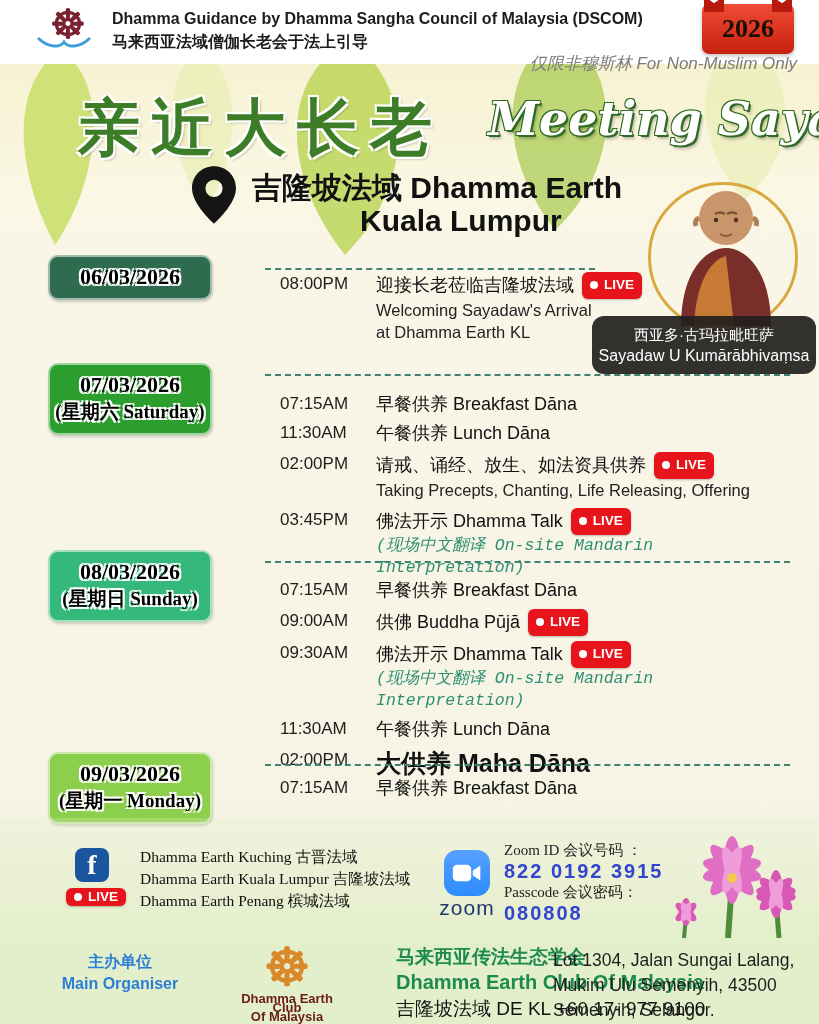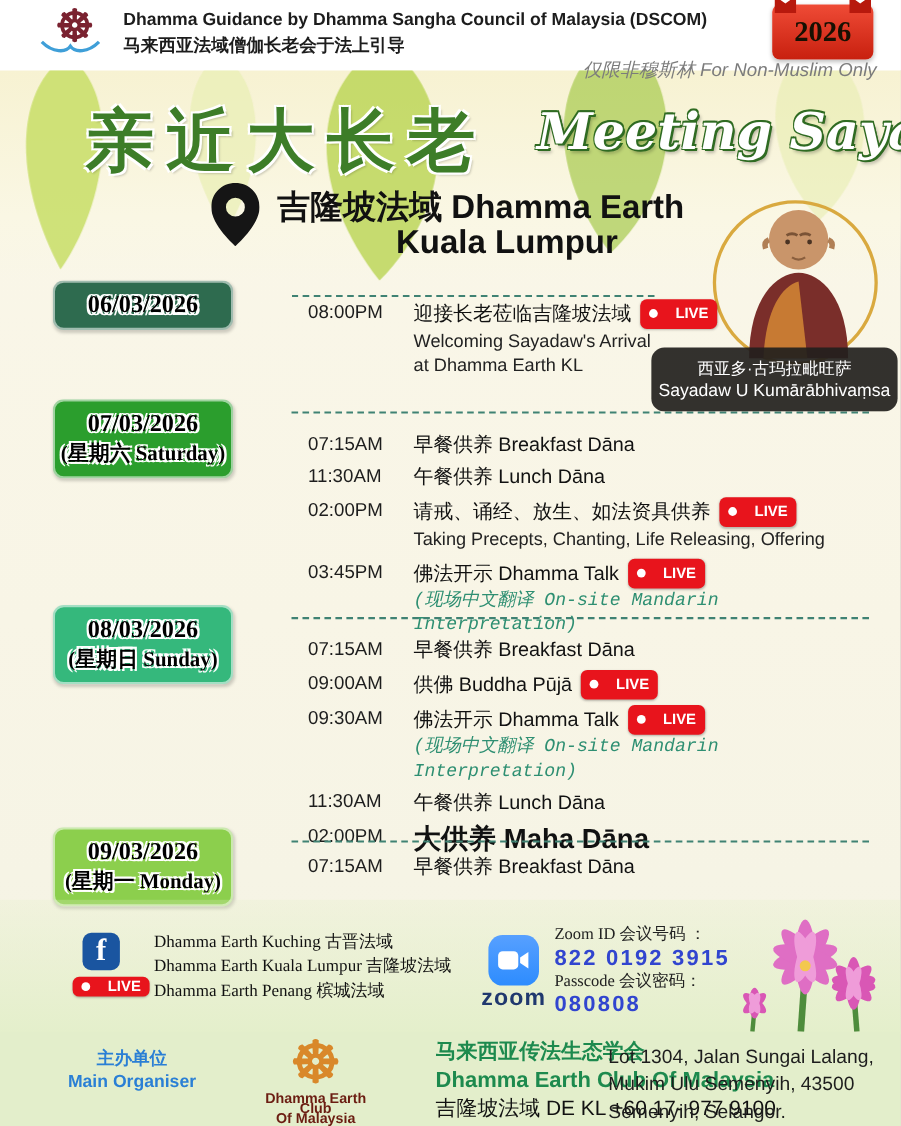--- a/index.html
+++ b/index.html
@@ -54,34 +54,34 @@
   .dash{position:absolute;border-top:2px dashed #3f8273;}
   .events{position:absolute;left:280px;width:530px;}
   .event-row{display:flex;margin-bottom:5px;}
   .etime{width:96px;flex:0 0 96px;font-size:17px;color:#1d1d1d;line-height:24px;}
   .ebody{flex:1;}
   .etitle-line{font-size:18px;color:#111;line-height:24px;}
   .etitle-line.big{font-size:25px;font-weight:bold;line-height:30px;}
   .esub{font-size:16.5px;color:#222;line-height:22px;}
   .esub.teal{color:#2e8f72;font-style:italic;font-family:Liberation Mono, monospace;}
   .gap{margin-top:7px;}
-  .live-badge{display:inline-flex;align-items:center;gap:16px;background:#e8141c;color:#fff;
+  .live-badge{display:inline-flex;align-items:center;gap:6px;background:#e8141c;color:#fff;
     border-radius:6px;padding:1px 8px 2px;font-size:13.5px;font-weight:bold;margin-left:8px;vertical-align:2px;
     box-shadow:0 1px 2px rgba(0,0,0,.25);}
   .live-badge .dot{width:8px;height:8px;background:#fff;border-radius:50%;display:inline-block;}
   
   .social-band{position:absolute;left:0;top:818px;width:819px;height:122px;
     background:linear-gradient(180deg,rgba(226,238,198,.25),#e4efcb);}
   .fb-icon{position:absolute;left:75px;top:848px;width:34px;height:34px;background:#1a55a0;border-radius:8px;
     color:#fff;font-family:"Liberation Serif",serif;font-weight:bold;font-size:28px;text-align:center;line-height:34px;}
   .fb-live{position:absolute;left:58px;top:888px;}
   .pages{position:absolute;left:140px;top:846px;font-family:"Liberation Serif",serif;font-size:15.5px;color:#111;line-height:22px;}
   .zoom-icon{position:absolute;left:444px;top:850px;width:46px;height:46px;border-radius:13px;
     background:linear-gradient(180deg,#57a0ff,#2d8cfe);display:flex;align-items:center;justify-content:center;}
-  .zoom-word{position:absolute;left:436px;top:896px;width:62px;text-align:center;font-size:21px;font-weight:bold;color:#20386e;letter-spacing:1px;}
+  .zoom-word{position:absolute;left:436px;top:896px;width:62px;text-align:center;font-size:21px;font-weight:normal;color:#20386e;letter-spacing:1px;}
   .zoom-details{position:absolute;left:504px;top:840px;}
   .zlabel{font-family:"Liberation Serif",serif;font-size:15px;color:#222;line-height:20px;}
   .zvalue{font-size:20px;font-weight:bold;color:#3145cf;letter-spacing:2px;line-height:22px;}
   .lotus{position:absolute;left:648px;top:820px;}
   
   .org-bar{position:absolute;left:0;top:938px;width:819px;height:86px;background:#e3eecb;}
   .org-label{position:absolute;left:30px;top:952px;width:180px;text-align:center;color:#2a7fd5;font-weight:bold;}
   .org-label .l1{font-size:16px;display:block;} .org-label .l2{font-size:16px;display:block;margin-top:2px;}
   .club-logo{position:absolute;left:232px;top:940px;width:110px;text-align:center;}
   .club-logo .wheel2{font-size:52px;line-height:54px;color:#d9882a;font-weight:bold;}

